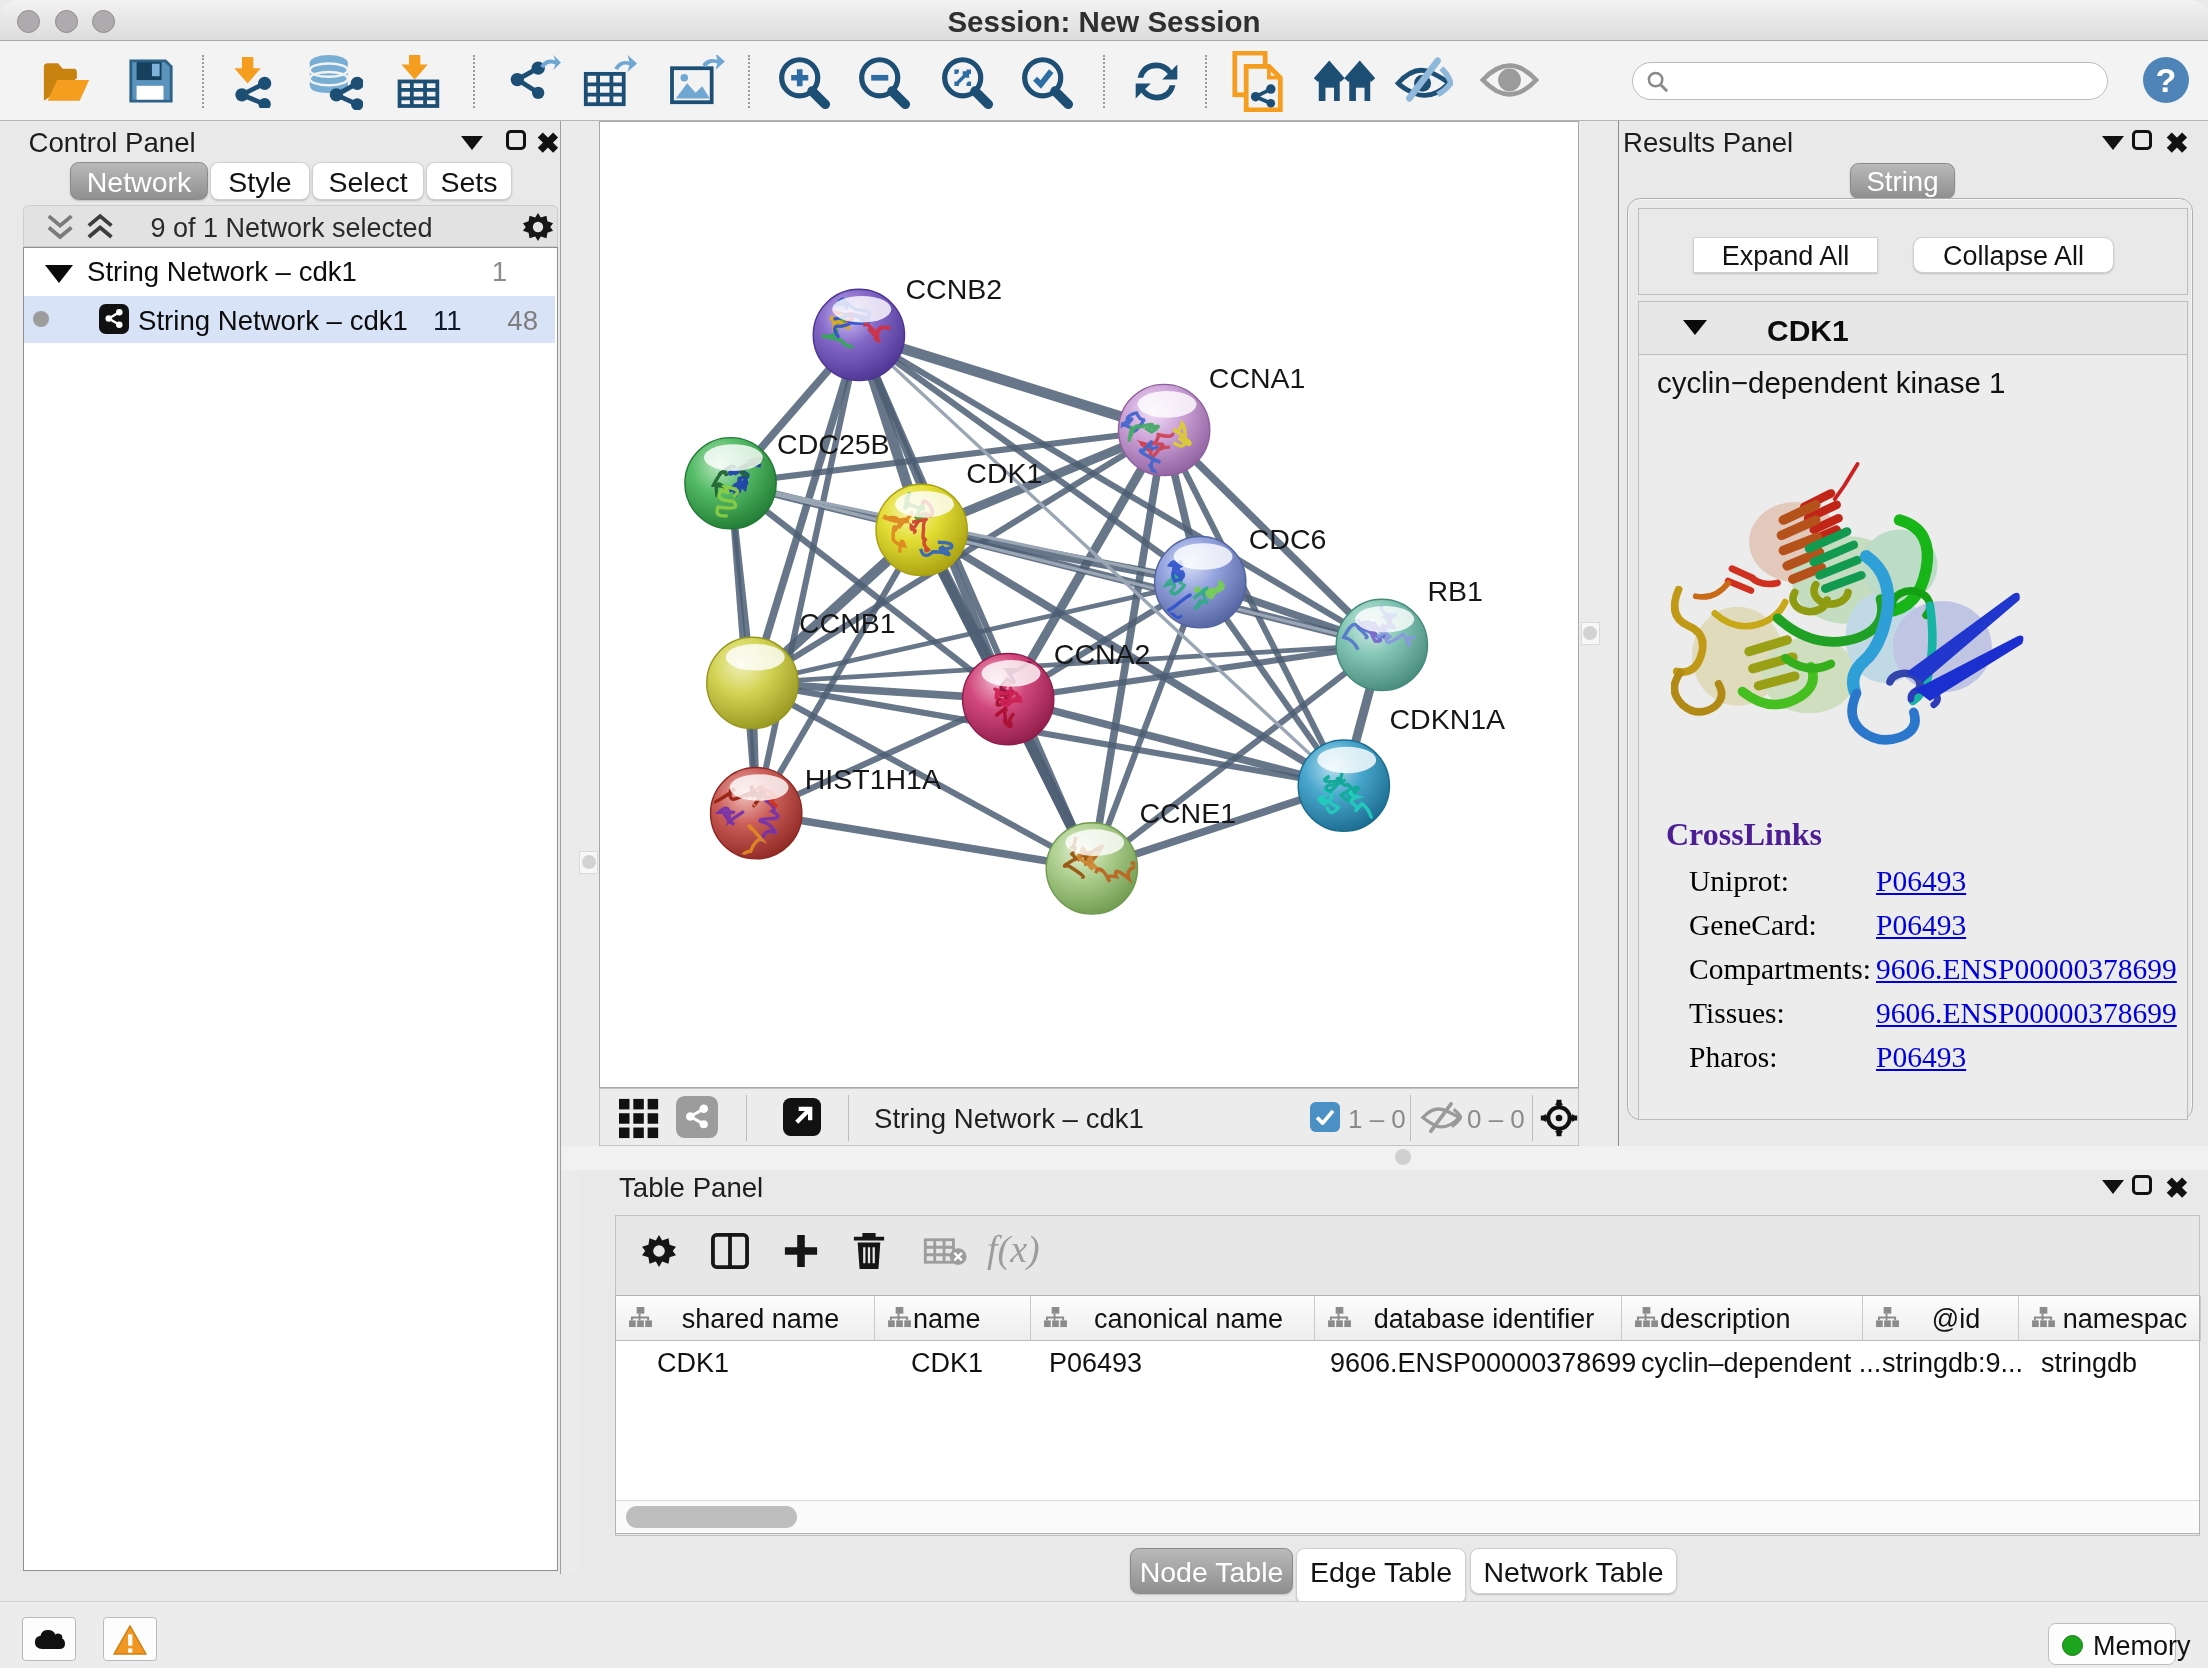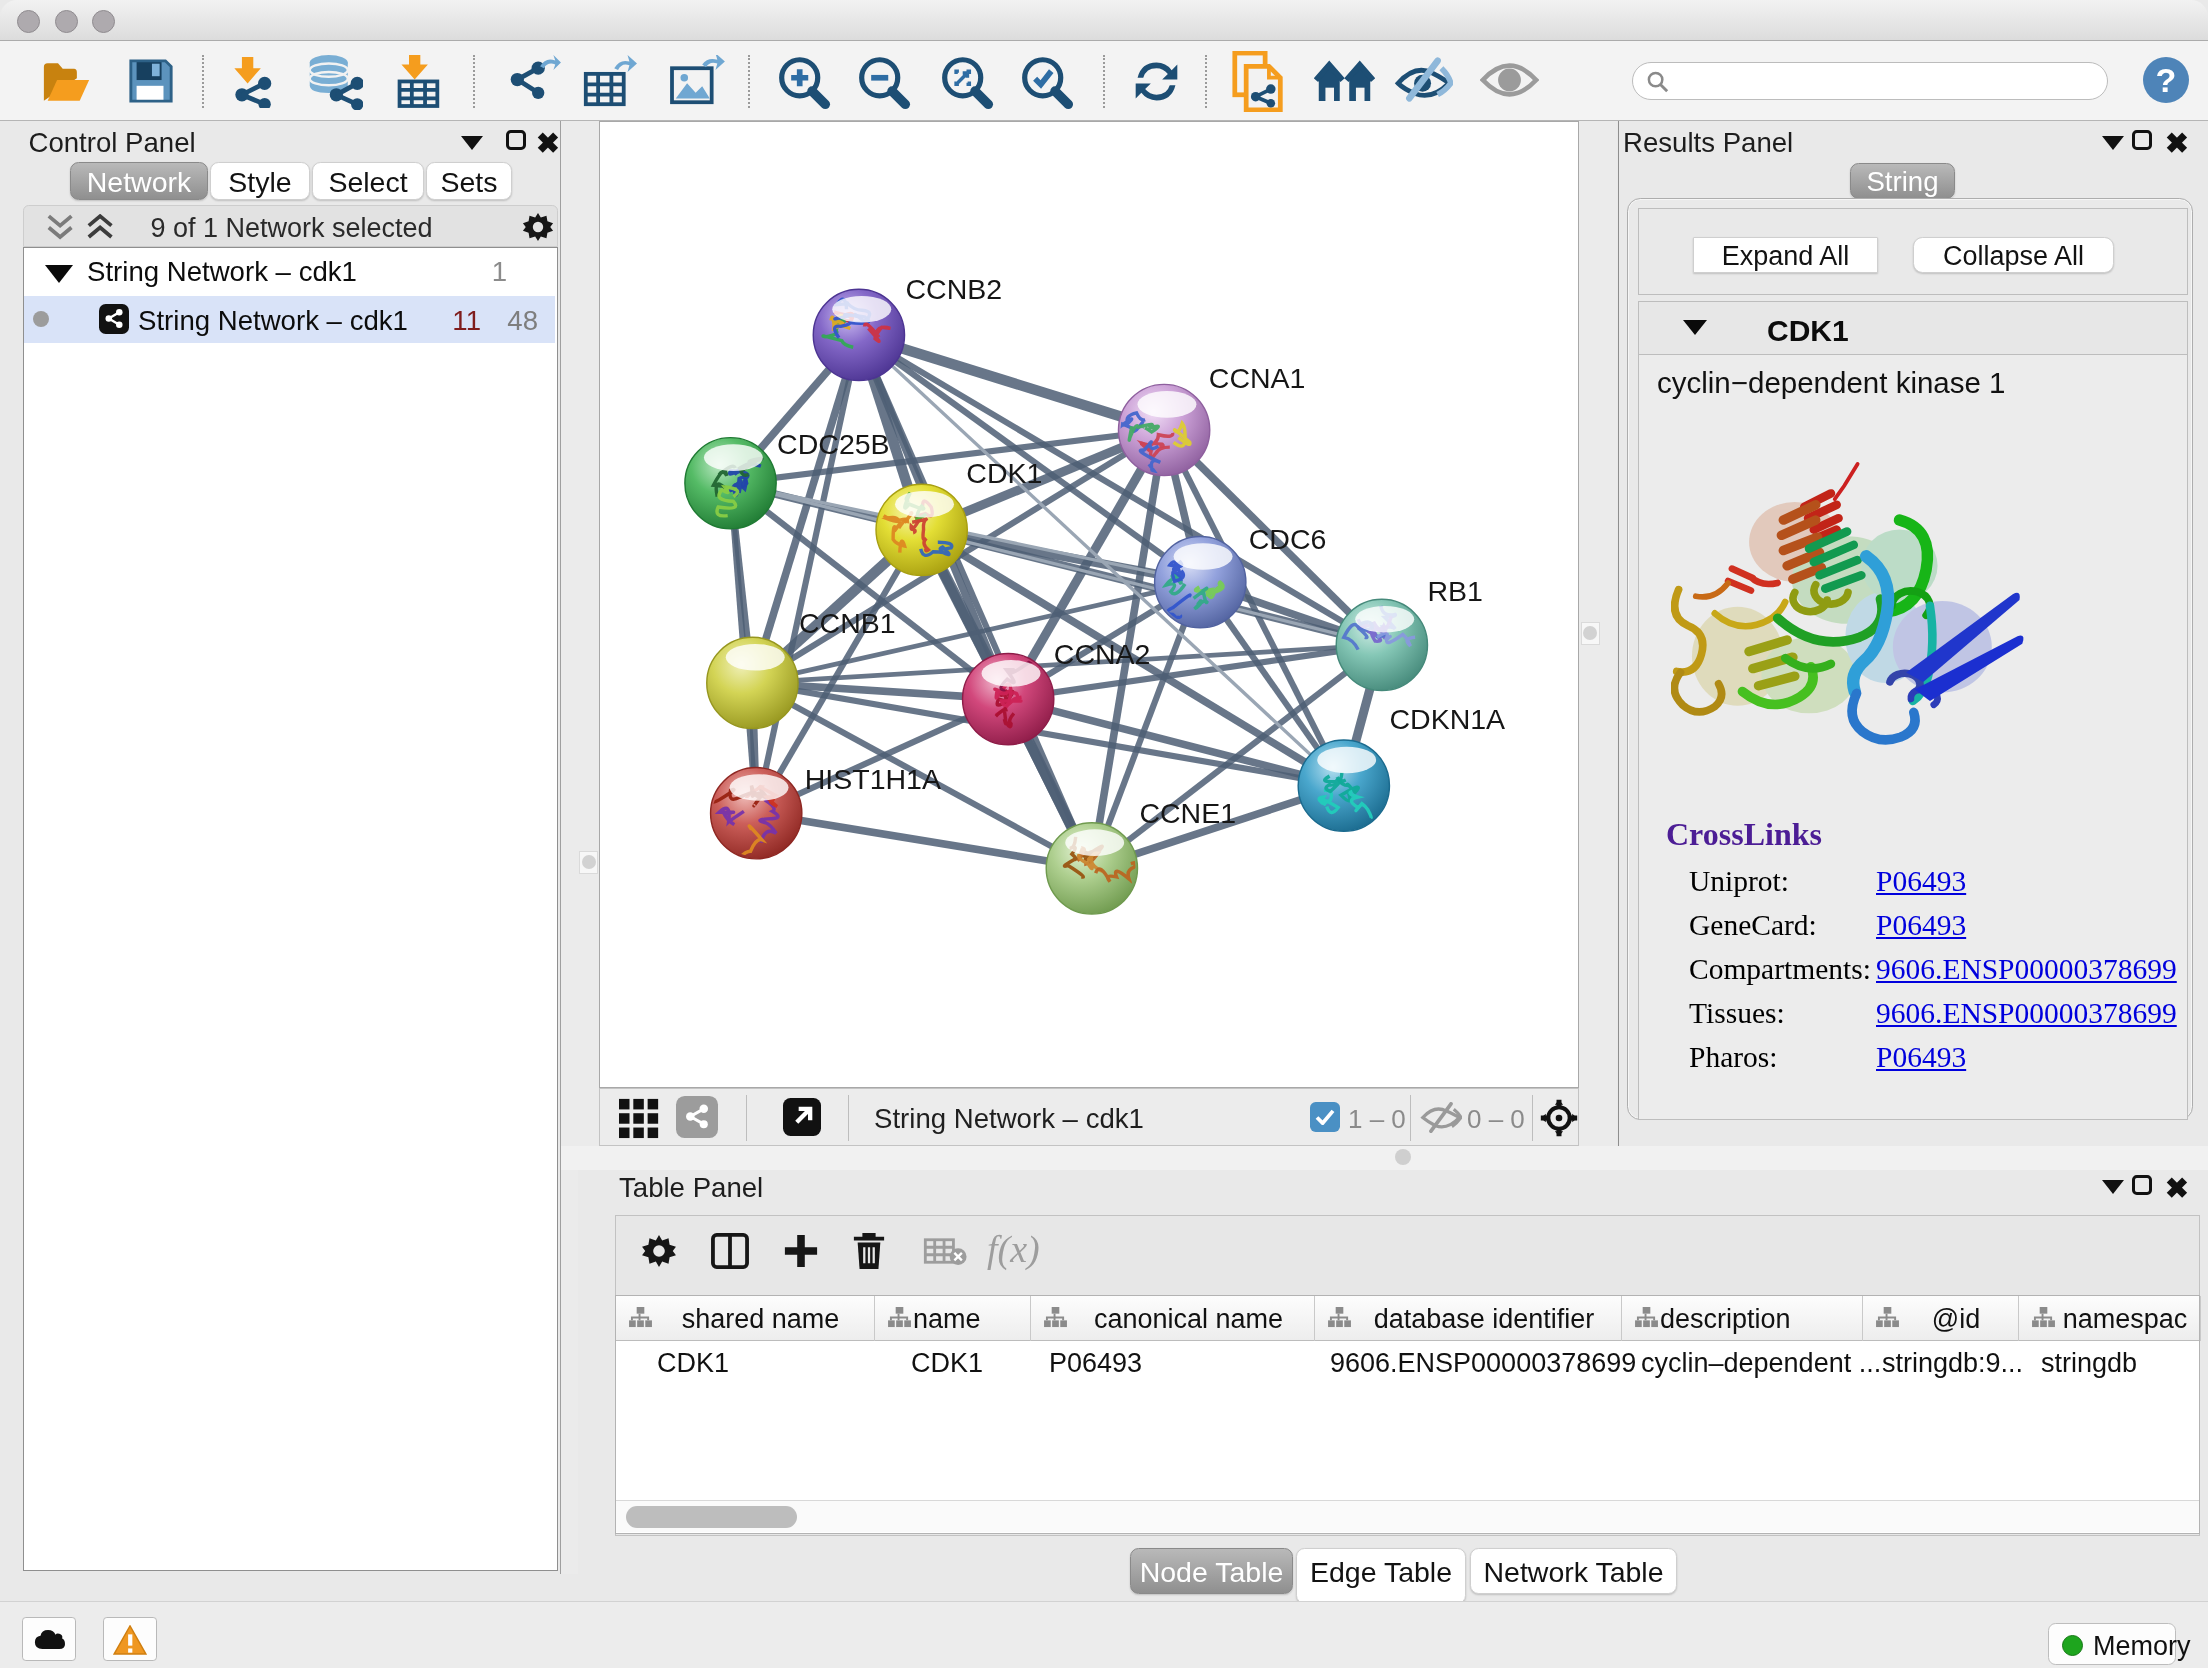--- a/index.html
+++ b/index.html
@@ -12,20 +12,21 @@
 .tab.sel{background:linear-gradient(#b9b9b9,#8f8f8f);color:#fff;border:1px solid #8a8a8a}
 a.lnk{color:#0000dd;text-decoration:underline}
 </style>
 
 </head><body>
 
 <div class="abs" style="left:0;top:0;width:2208px;height:41px;background:linear-gradient(#f2f2f2,#dcdcdc);border-bottom:1.9px solid #ababab;border-radius:17px 17px 0 0">
  <div class="abs" style="left:17px;top:9.5px;width:23px;height:23px;border-radius:50%;background:#aeaaae;border:1.4px solid #908c90"></div>
  <div class="abs" style="left:55px;top:9.5px;width:23px;height:23px;border-radius:50%;background:#aeaaae;border:1.4px solid #908c90"></div>
  <div class="abs" style="left:92px;top:9.5px;width:23px;height:23px;border-radius:50%;background:#aeaaae;border:1.4px solid #908c90"></div>
+ <div class="abs" style="left:0;top:4.8px;width:2208px;text-align:center;font-size:29.5px;font-weight:bold;color:#2f2f2f">Session: New Session</div>
 </div>
 
 <div class="abs" style="left:0;top:41px;width:2208px;height:80px;background:#f3f3f3;border-bottom:1.9px solid #b5b5b5"></div>
 <svg class="abs" style="left:42px;top:59px" width="49" height="46" viewBox="0 0 52 48">
 <path d="M2 44 L2 8 Q2 4 6 4 L17 4 L22 10 L34 10 Q37 10 37 14 L37 20 Z" fill="#c8820f"></path>
 <path d="M6 44 L16 22 L50 22 L40 44 Z" fill="#f59d1e"></path>
 </svg>
 <svg class="abs" style="left:127px;top:57px" width="48" height="48" viewBox="0 0 50 50">
 <path d="M4 4 L40 4 L46 10 L46 46 L4 46 Z" fill="#5c93bd"></path>
 <rect x="10" y="4" width="26" height="20" fill="#17405f"></rect>
@@ -170,21 +171,21 @@
     <div class="abs" style="left:8.6px;top:15px;width:16px;height:16px;border-radius:50%;background:#9c9c9c"></div>
     <div class="abs" style="left:75px;top:7.6px;width:30px;height:30px;border-radius:6.7px;background:#111">
       <svg style="position:absolute;left:4.8px;top:4.8px" width="21" height="21" viewBox="0 0 22 22">
           <circle cx="5" cy="11" r="3.4" fill="#fff"></circle>
           <circle cx="16" cy="4.5" r="3.4" fill="#fff"></circle>
           <circle cx="16" cy="17.5" r="3.4" fill="#fff"></circle>
           <path d="M5 11 L16 4.5 M5 11 L16 17.5" stroke="#fff" stroke-width="2.6"></path>
         </svg>
     </div>
     <div class="abs" style="left:114px;top:8.6px;font-size:27.6px;color:#0c0c0c">String Network – cdk1</div>
-    <div class="abs" style="left:409px;top:8.6px;width:48px;text-align:right;font-size:27.6px;color:#7f1d1d">11</div>
+    <div class="abs" style="left:409px;top:8.6px;width:48px;text-align:left;font-size:27.6px;color:#0f172a">11</div>
     <div class="abs" style="left:466px;top:8.6px;width:48px;text-align:right;font-size:27.6px;color:#7e7e7e">48</div>
   </div>
 </div>
 
 <div class="abs" style="left:561px;top:121px;width:38px;height:1453px;background:#ebebeb"></div>
 <div class="abs" style="left:579px;top:851px;width:19px;height:23px;background:#f7f7f7;border:1px solid #dadada"></div>
 <div class="abs" style="left:582px;top:855px;width:14.3px;height:14.3px;border-radius:50%;background:#d2d2d2"></div>
 <div class="abs" style="left:1579px;top:121px;width:38px;height:1025px;background:#ebebeb"></div>
 <div class="abs" style="left:1581px;top:622px;width:19px;height:23px;background:#f7f7f7;border:1px solid #dadada"></div>
 <div class="abs" style="left:1583px;top:626px;width:14.3px;height:14.3px;border-radius:50%;background:#d2d2d2"></div>

